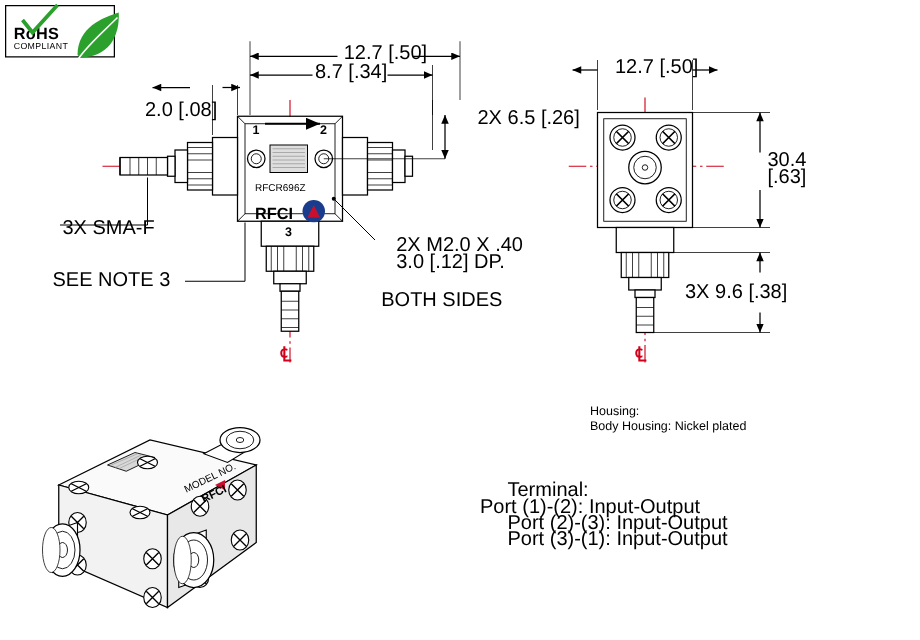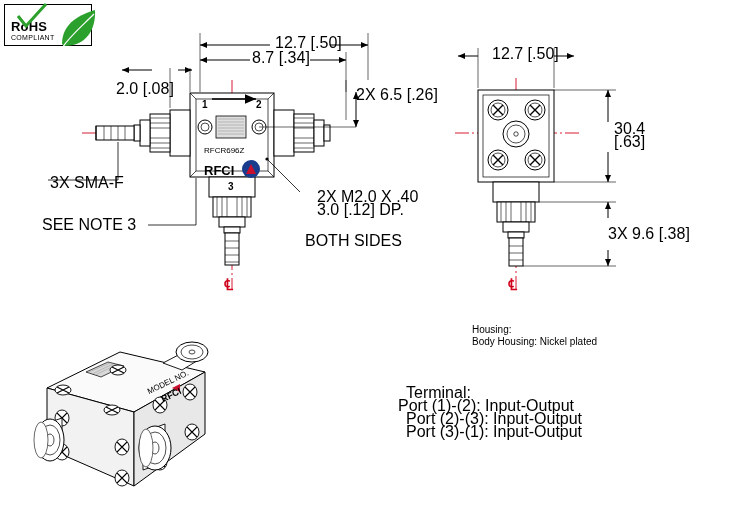--- a/index.html
+++ b/index.html
@@ -351,21 +351,21 @@
       <ellipse cx="146" cy="448" rx="7" ry="19" fill="#fff" stroke-width="0.6"></ellipse>
     </g>
 
     <path d="M172 388 L180 384 L180 392 Z" fill="#c8102e" stroke="none"></path>
   </g>
 </svg>
 
 <div class="abs lbl" style="left:275px;top:36px;">12.7 [.50]</div>
 <div class="abs lbl" style="left:252px;top:51px;">8.7 [.34]</div>
 <div class="abs lbl" style="left:116px;top:61px;margin-top:21px;">2.0 [.08]</div>
-<div class="abs lbl" style="left:356px;top:88px;">2X 6.5 [.26]</div>
+<div class="abs lbl" style="left:382px;top:88px;">2X 6.5 [.26]</div>
 
 <div class="abs lbl b" style="left:202px;top:98px;font-size:10px;">1</div>
 <div class="abs lbl b" style="left:256px;top:98px;font-size:10px;">2</div>
 <div class="abs lbl b" style="left:228px;top:180px;font-size:10px;">3</div>
 
 <div class="abs lbl tiny" style="left:204px;top:146px;">RFCR696Z</div>
 <div class="abs lbl b" style="left:204px;top:164px;font-size:13px;">RFCI</div>
 <svg class="abs" style="left:240px;top:160px;width:22px;height:18px;">
   <circle cx="11" cy="9" r="9" fill="#1a3c8c"></circle>
   <path d="M6 14 L11 4 L16 14 Z" fill="#c8102e"></path>
@@ -374,25 +374,25 @@
 <div class="abs lbl" style="left:50px;top:176px;">3X SMA-F</div>
 <div class="abs lbl u" style="left:42px;top:218px;">SEE NOTE 3</div>
 <div class="abs lbl block-text" style="left:305px;top:190px;margin-left:12px;">2X M2.0 X .40
 3.0 [.12] DP.</div>
 <div class="abs lbl u" style="left:305px;top:234px;">BOTH SIDES</div>
 <div class="abs lbl red b" style="left:224px;top:278px;font-size:16px;">℄</div>
 
 <div class="abs lbl" style="left:492px;top:47px;">12.7 [.50]</div>
 <div class="abs lbl block-text" style="left:614px;top:122px;">30.4
 [.63]</div>
-<div class="abs lbl" style="left:608px;top:227px;text-align:right;">3X 9.6 [.38]</div>
+<div class="abs lbl" style="left:548px;top:227px;text-align:right;">3X 9.6 [.38]</div>
 <div class="abs lbl red b" style="left:508px;top:278px;font-size:16px;">℄</div>
 
 <div class="abs lbl u small" style="left:472px;top:324px;">Housing:</div>
 <div class="abs lbl small" style="left:472px;top:336px;">Body Housing: Nickel plated</div>
 
 <div class="abs lbl u" style="left:406px;top:386px;">Terminal:</div>
-<div class="abs lbl" style="left:398px;top:399px;">Port (1)-(2): Input-Output</div>
+<div class="abs lbl" style="left:384px;top:399px;">Port (1)-(2): Input-Output</div>
 <div class="abs lbl" style="left:406px;top:412px;">Port (2)-(3): Input-Output</div>
 <div class="abs lbl" style="left:406px;top:425px;">Port (3)-(1): Input-Output</div>
 
 <div class="abs lbl tiny" style="left:146px;top:388px;transform:rotate(-26deg);transform-origin:left top;">MODEL NO.</div>
 <div class="abs lbl tiny b" style="left:160px;top:396px;transform:rotate(-26deg);transform-origin:left top;font-size:9px;">RFCI</div>
 
 </body></html>

